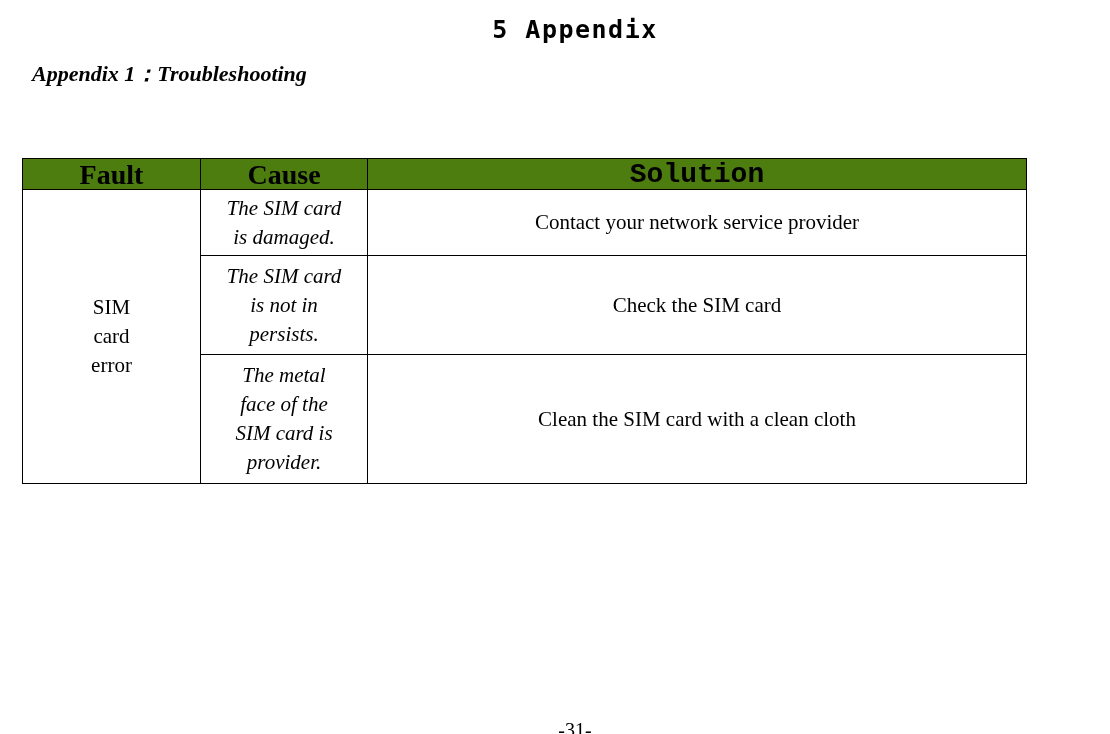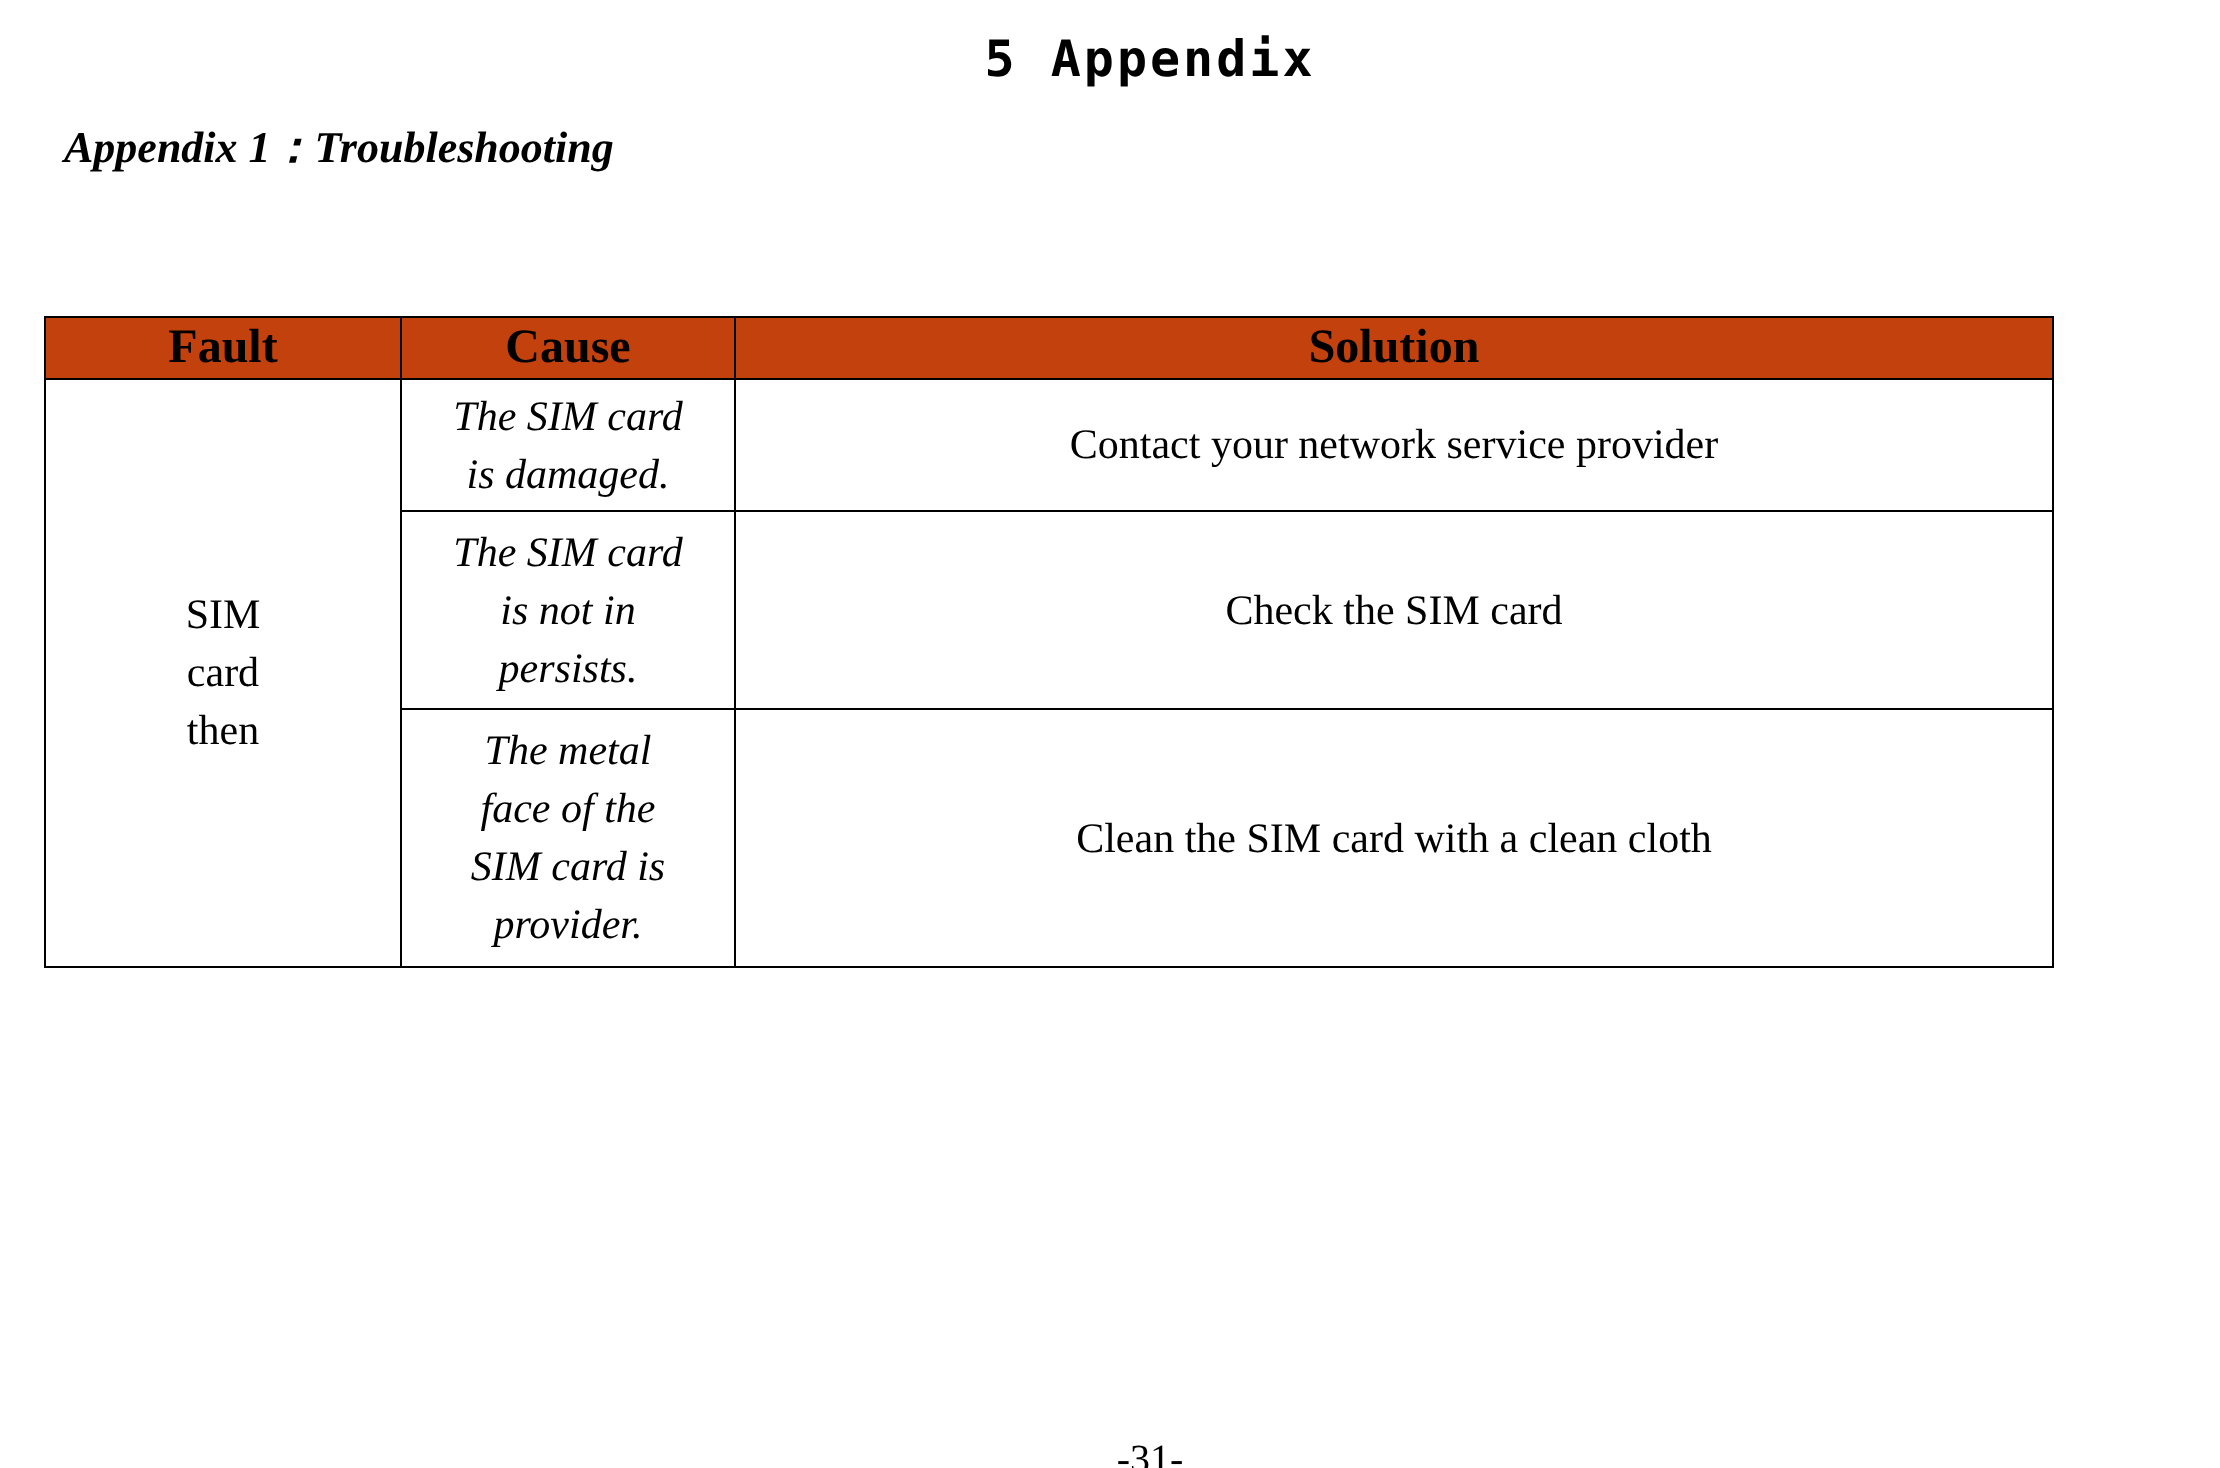--- a/index.html
+++ b/index.html
@@ -84,27 +84,28 @@
   .fault-table td, .fault-table th {
     border: 1.6px solid #000000;
     padding: 0;
     vertical-align: middle;
     text-align: center;
     font-weight: normal;
     font-size: 21px;
     line-height: 29px;
   }
   .fault-table thead th {
-    background: #c2410c;
+    background: #4d7c0f;
     font-weight: bold;
-    font-size: 24px;
+    font-size: 28px;
     height: 30px;
   }
   .fault-table thead th.col-solution {
     text-align: center;
+    font-family: Liberation Mono, monospace;
   }
 
   .col-fault   { width: 178px; }
   .col-cause   { width: 167px; }
   .col-sol     { width: 659px; }
 
   .cell-fault {
     font-size: 21px;
     line-height: 31px;
   }
@@ -155,21 +156,21 @@
         <th class="col-fault">Fault</th>
         <th class="col-cause">Cause</th>
         <th class="col-solution col-sol">Solution</th>
       </tr>
     </thead>
     <tbody>
       <tr class="row-1">
         <td class="cell-fault" rowspan="3">
           <span class="ml">SIM</span>
           <span class="ml">card</span>
-          <span class="ml">then</span>
+          <span class="ml">error</span>
         </td>
         <td class="cell-cause">
           <span class="ml">The SIM card</span>
           <span class="ml">is damaged.</span>
         </td>
         <td class="cell-solution">Contact your network service provider</td>
       </tr>
       <tr class="row-2">
         <td class="cell-cause">
           <span class="ml">The SIM card</span>

